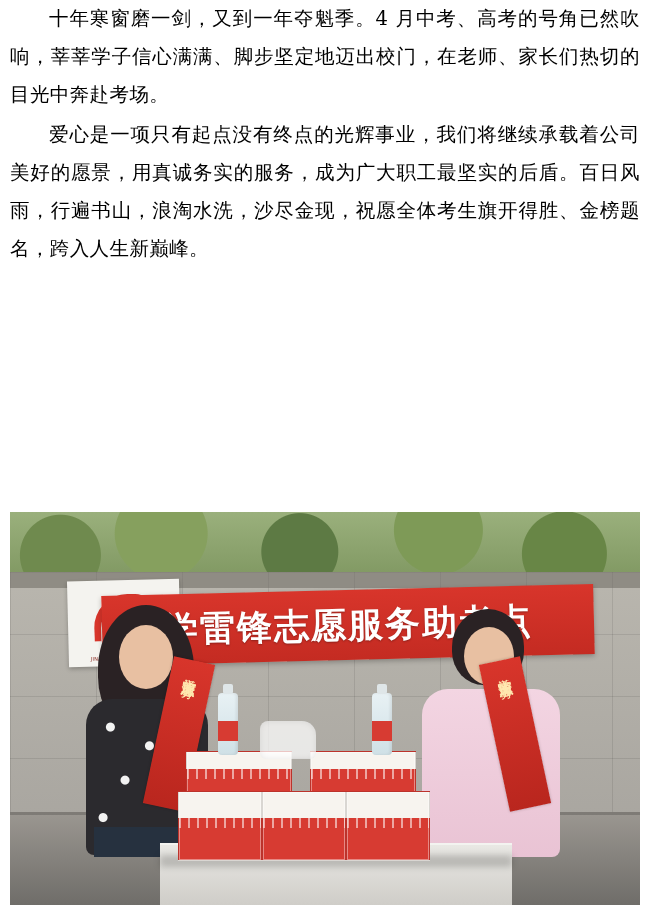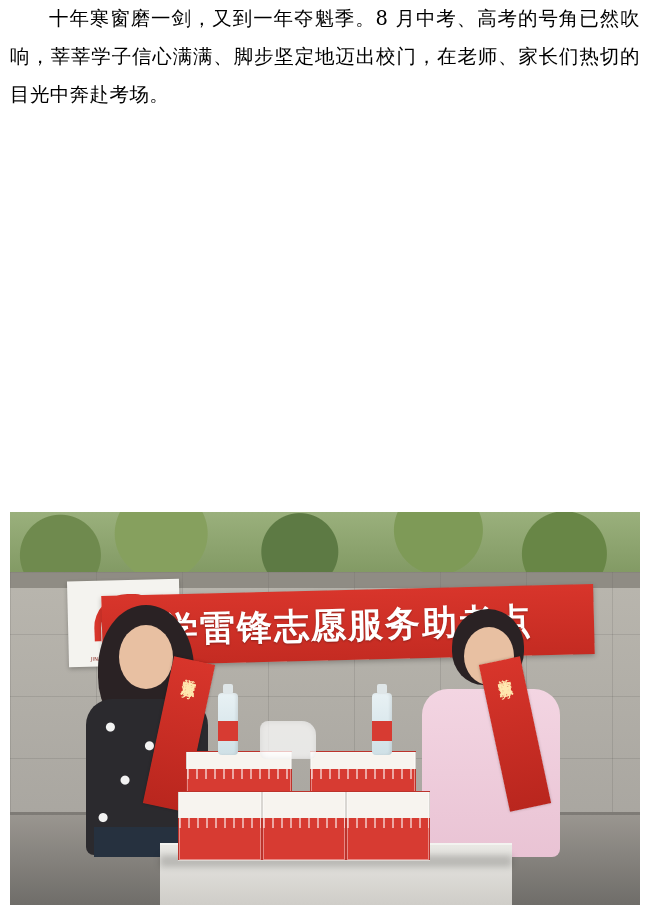--- a/index.html
+++ b/index.html
@@ -280,21 +280,22 @@
     background: rgba(0,0,0,.18);
     filter: blur(3px);
   }
 </style>
 </head>
 <body>
 
 <div class="page">
 
   <div class="article">
-    <p class="para">十年寒窗磨一剑，又到一年夺魁季。8 月中考、高考的号角已然吹响，莘莘学子信心满满、脚步坚定地迈出校门，在老师、家长们热切的目光中奔赴考场。</p>
+    <p class="para">十年寒窗磨一剑，又到一年夺魁季。4 月中考、高考的号角已然吹响，莘莘学子信心满满、脚步坚定地迈出校门，在老师、家长们热切的目光中奔赴考场。</p>
+    <p class="para">爱心是一项只有起点没有终点的光辉事业，我们将继续承载着公司美好的愿景，用真诚务实的服务，成为广大职工最坚实的后盾。百日风雨，行遍书山，浪淘水洗，沙尽金现，祝愿全体考生旗开得胜、金榜题名，跨入人生新巅峰。</p>
   </div>
 
   <div class="figure">
     <div class="photo">
 
       <div class="bg-trees"></div>
       <div class="wall"></div>
       <div class="wall-dark"></div>
       <div class="ground"></div>
       <div class="ground-line"></div>

